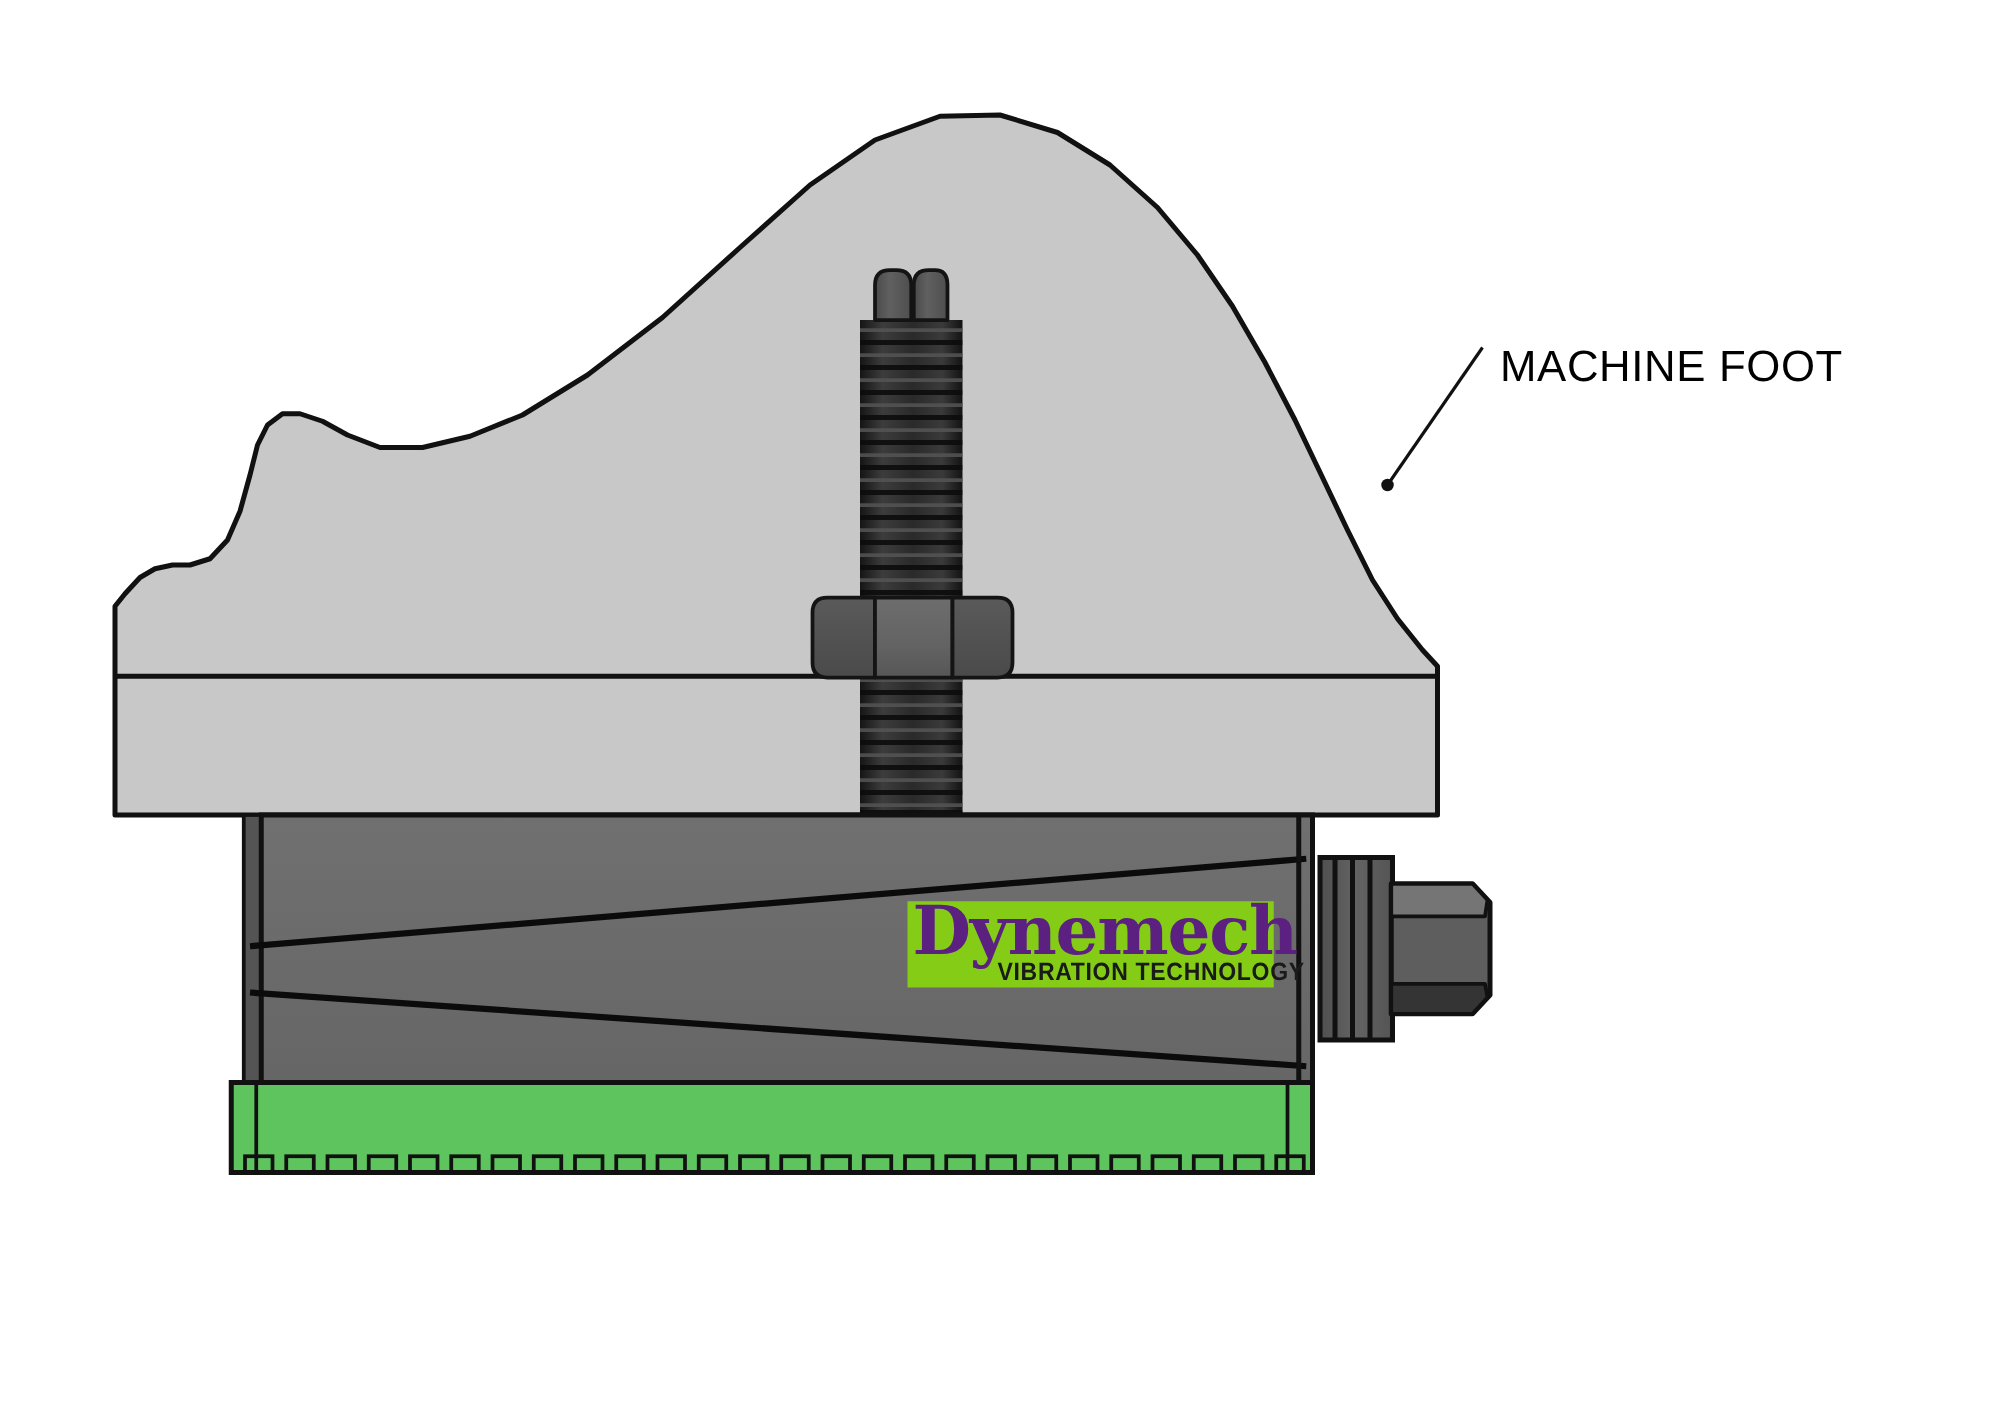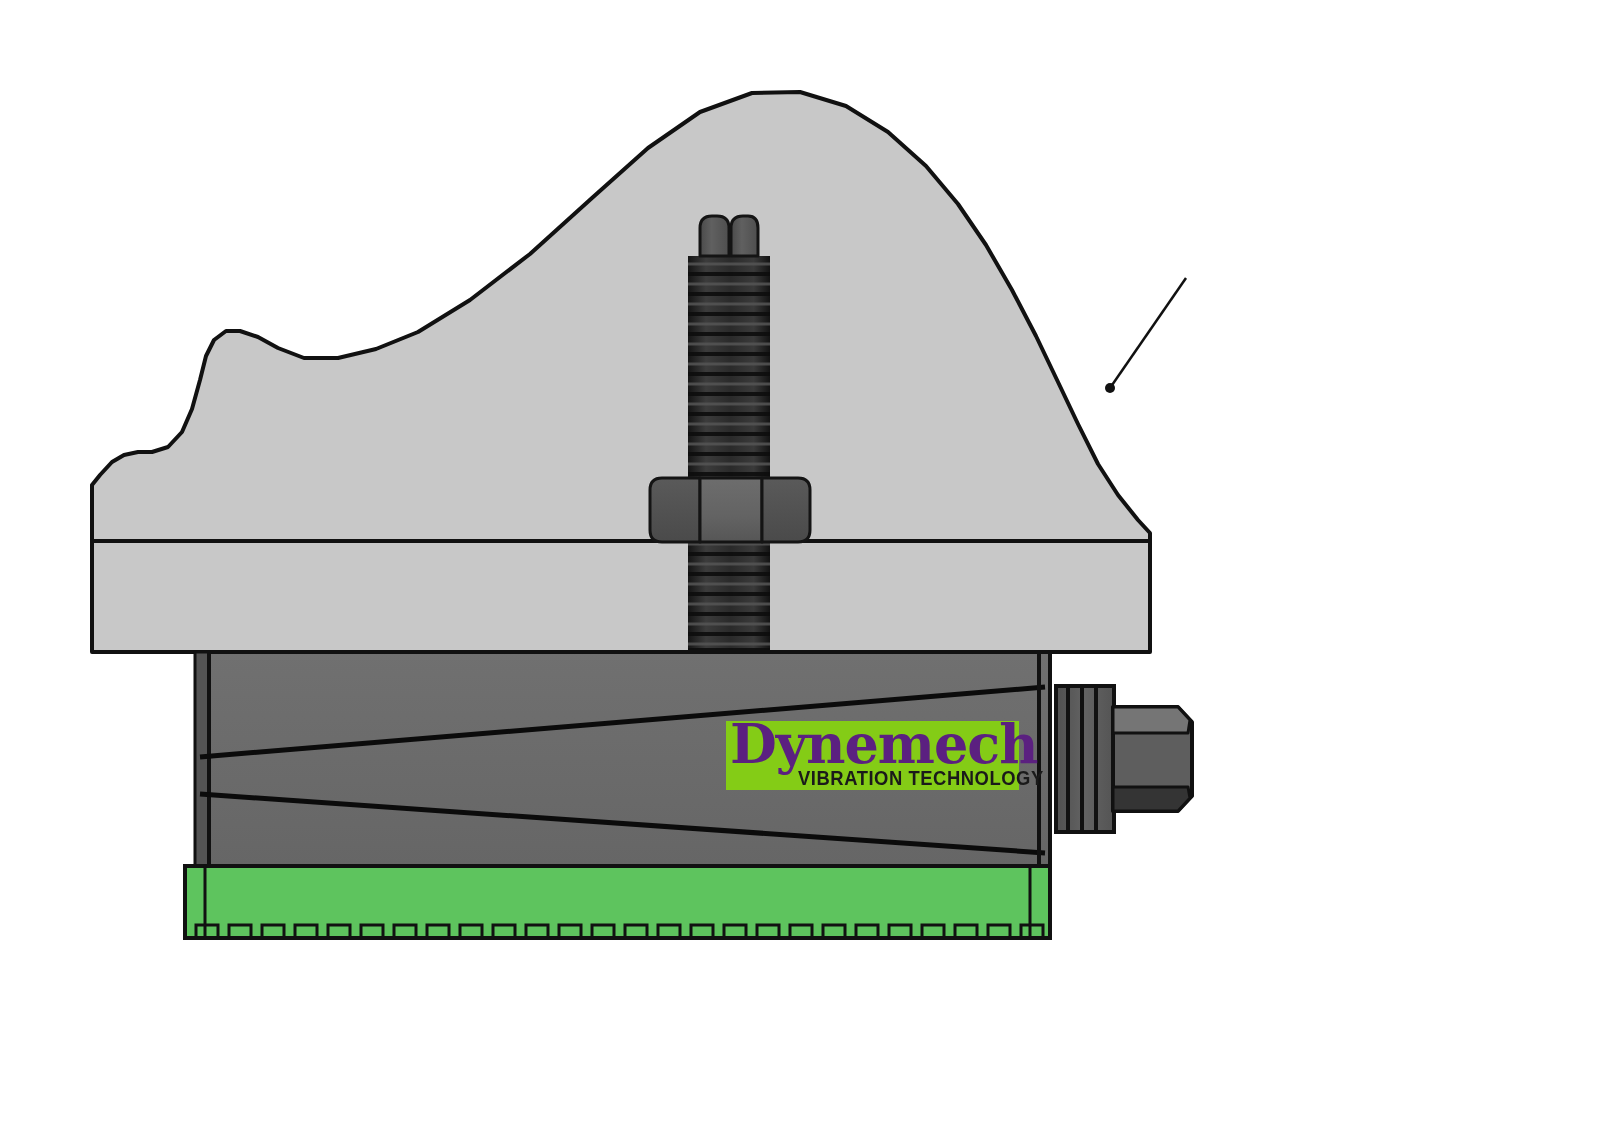--- a/index.html
+++ b/index.html
@@ -242,19 +242,20 @@
         <rect x="1021" y="925" width="22" height="16"></rect>
       </g>
     </g>
 
     <g>
       <line x1="1186" y1="278" x2="1110" y2="388" stroke="#111111" stroke-width="2.5"></line>
       <circle cx="1110" cy="388" r="5" fill="#111111"></circle>
     </g>
   </svg>
 
+  <div class="callout-text" style="left:1200px; top:276px;">MACHINE FOOT</div>
 
   <div class="logo-wrap" style="left:726px; top:721px; width:293px; height:69px;">
     <div class="logo-word" style="left:4px; top:-4px;">Dynemech</div>
     <div class="logo-sub" style="left:72px; top:47px;">VIBRATION TECHNOLOGY</div>
   </div>
 
 </div>
 
 </body></html>

